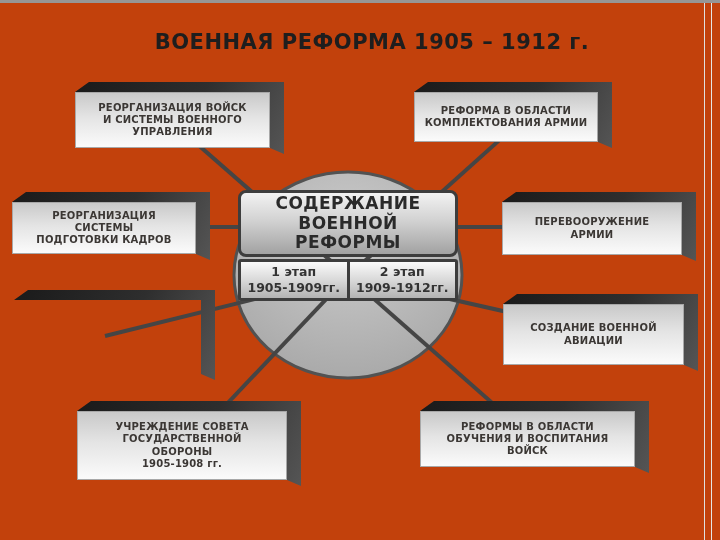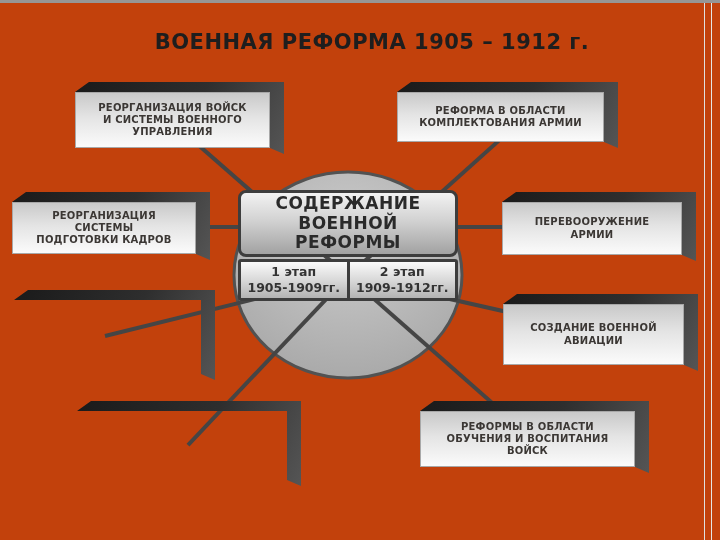--- a/index.html
+++ b/index.html
@@ -112,21 +112,21 @@
 
   <div class="block" style="left:75px;top:82px;width:209px;height:72px;">
     <div class="block-3d"></div>
     <div class="block-face">
       <div class="block-text">РЕОРГАНИЗАЦИЯ ВОЙСК
 И СИСТЕМЫ ВОЕННОГО
 УПРАВЛЕНИЯ</div>
     </div>
   </div>
 
-  <div class="block" style="left:397px;top:82px;width:221px;height:66px;">
+  <div class="block" style="left:414px;top:82px;width:198px;height:66px;">
     <div class="block-3d"></div>
     <div class="block-face">
       <div class="block-text">РЕФОРМА В ОБЛАСТИ
 КОМПЛЕКТОВАНИЯ АРМИИ</div>
     </div>
   </div>
 
   <div class="block" style="left:502px;top:192px;width:194px;height:69px;">
     <div class="block-3d"></div>
     <div class="block-face">
@@ -151,20 +151,26 @@
   <div class="block" style="left:503px;top:294px;width:195px;height:77px;">
     <div class="block-3d"></div>
     <div class="block-face">
       <div class="block-text">СОЗДАНИЕ ВОЕННОЙ
 АВИАЦИИ</div>
     </div>
   </div>
 
   <div class="block" style="left:77px;top:401px;width:224px;height:85px;">
     <div class="block-3d"></div>
+    <div class="block-face">
+      <div class="block-text">УЧРЕЖДЕНИЕ СОВЕТА
+ГОСУДАРСТВЕННОЙ
+ОБОРОНЫ
+1905-1908 гг.</div>
+    </div>
   </div>
 
   <div class="block" style="left:420px;top:401px;width:229px;height:72px;">
     <div class="block-3d"></div>
     <div class="block-face">
       <div class="block-text">РЕФОРМЫ В ОБЛАСТИ
 ОБУЧЕНИЯ И ВОСПИТАНИЯ
 ВОЙСК</div>
     </div>
   </div>

